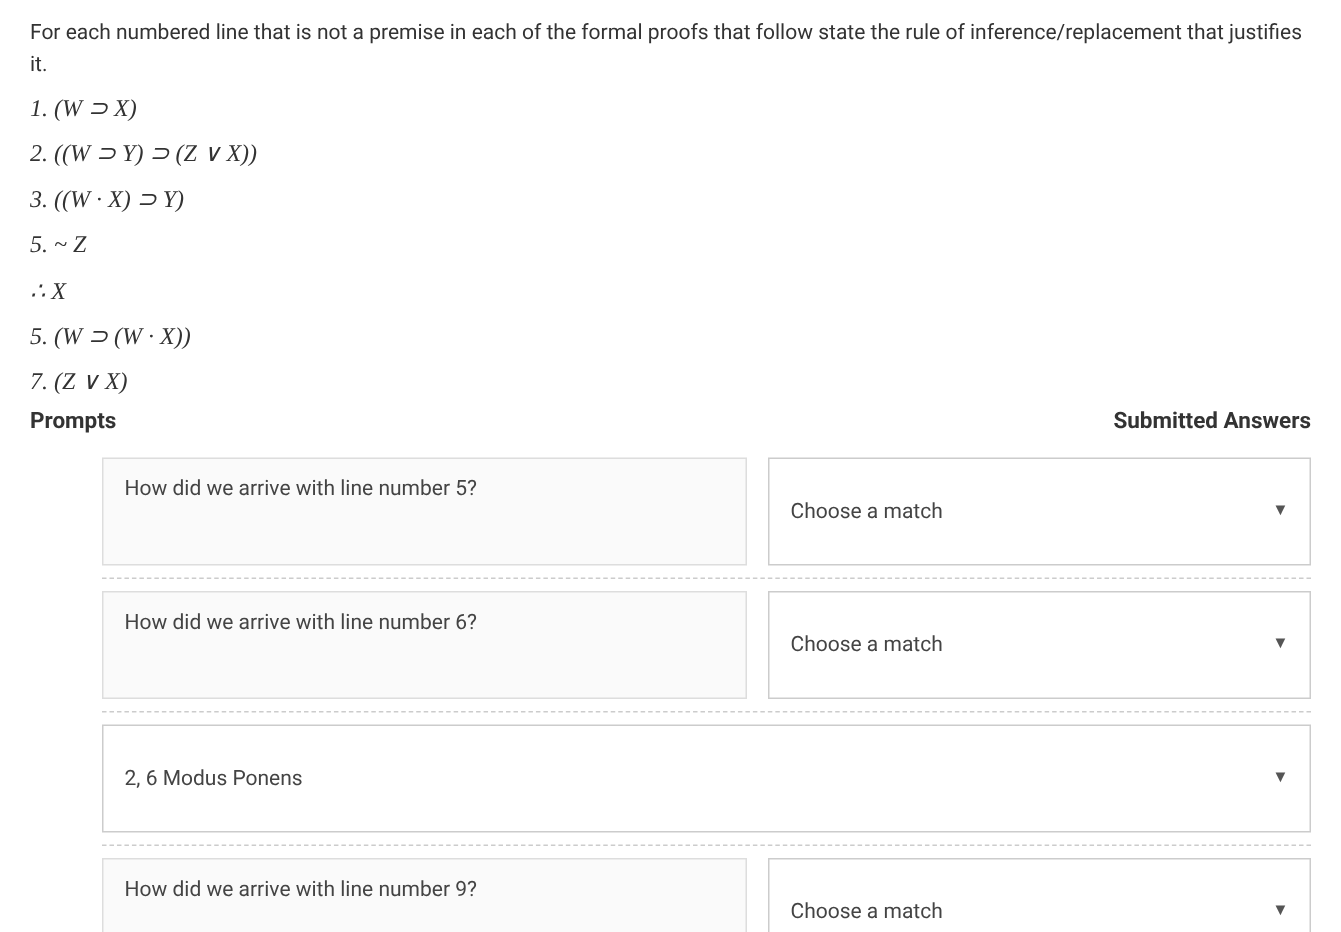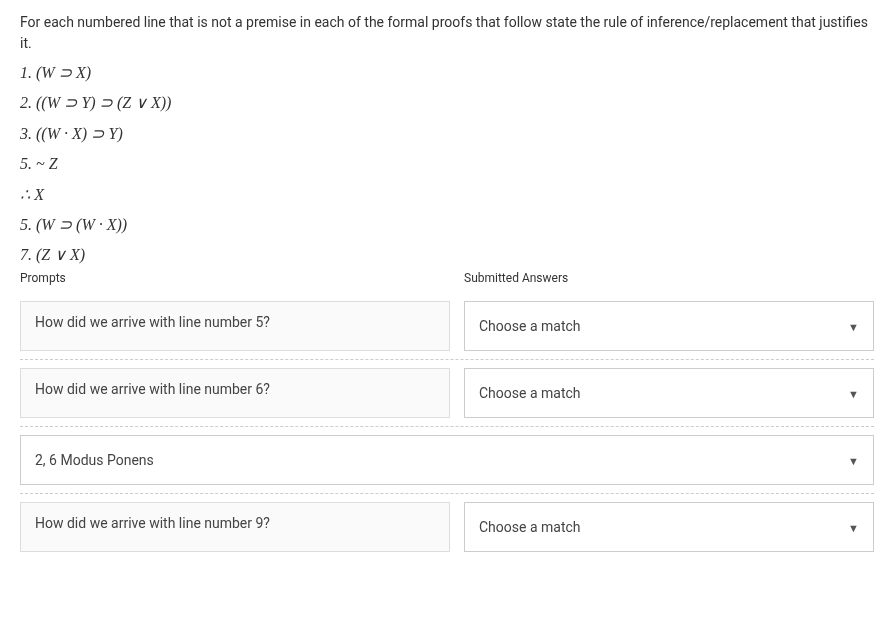--- a/index.html
+++ b/index.html
@@ -32,55 +32,57 @@
     .columns-header {
       display: flex;
       gap: 14px;
       margin-bottom: 8px;
     }
     .col-left {
       flex: 0 0 430px;
     }
     .col-right {
       flex: 1;
+      text-align: right;
     }
     .col-title {
-      font-weight: 400;
-      font-size: 12px;
+      font-weight: 700;
+      font-size: 15px;
       color: #333;
     }
     .match-rows {
     }
     .match-row {
       display: flex;
       gap: 14px;
       padding: 8px 0;
       border-bottom: 1px dashed #ccc;
+      margin-left: 48px;
     }
     .match-row:last-child {
       border-bottom: none;
     }
     .prompt-box {
       flex: 0 0 430px;
       border: 1px solid #ddd;
       background: #fafafa;
       padding: 12px 14px;
       font-size: 14px;
       color: #444;
     }
     .answer-box {
       flex: 1;
       border: 1px solid #ccc;
       background: #fff;
-      padding: 16px 14px;
+      padding: 27px 14px;
       font-size: 14px;
       color: #444;
       display: flex;
       justify-content: space-between;
-      align-items: flex-end;
+      align-items: flex-start;
       cursor: pointer;
     }
     .answer-box .caret {
       font-size: 11px;
       color: #555;
     }
   </style>
 </head>
 <body>
 

